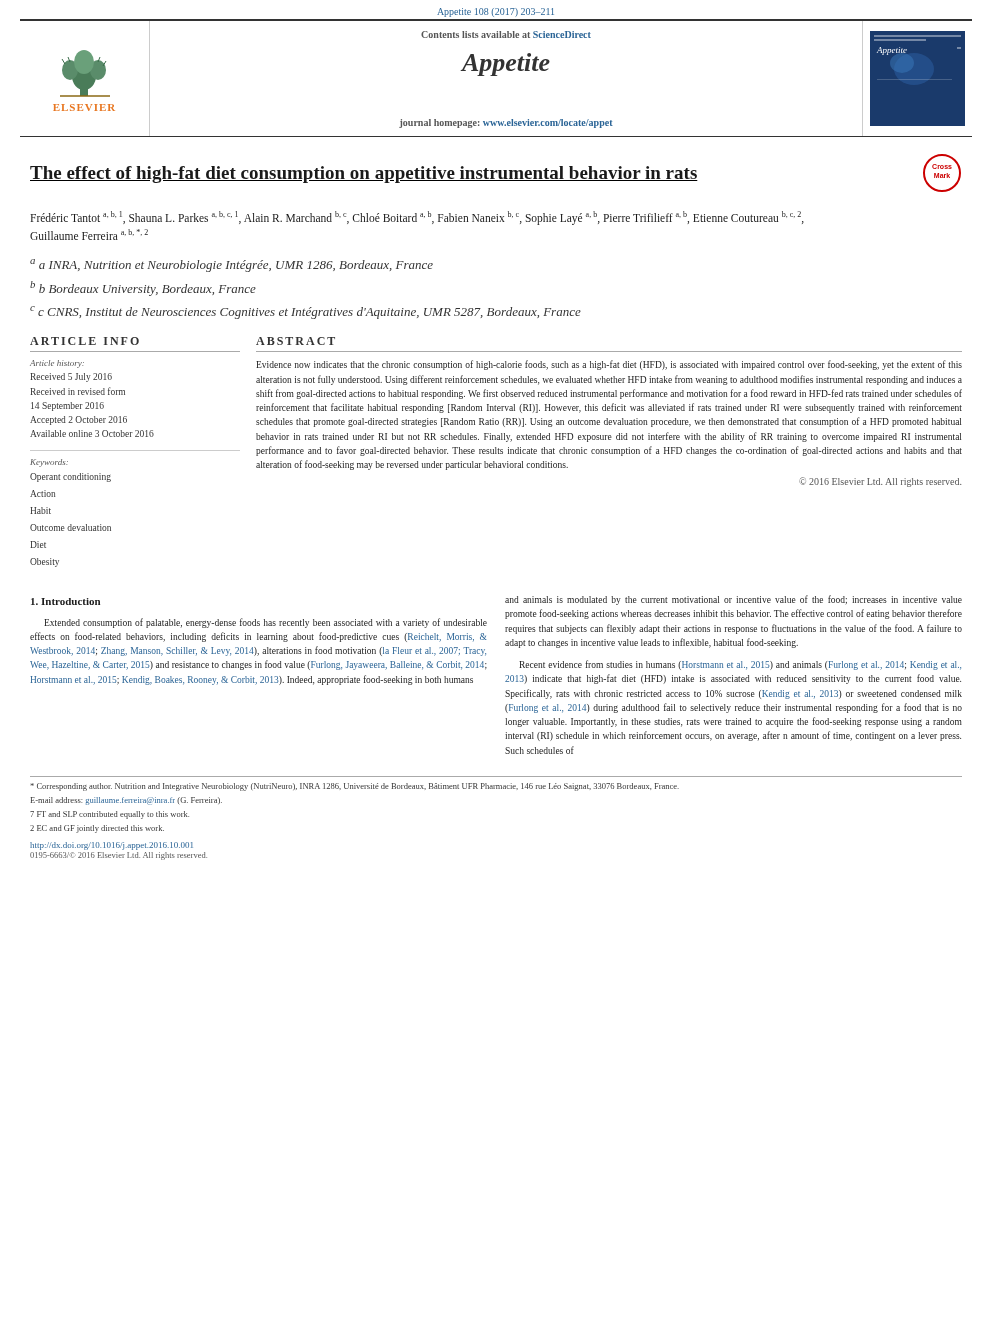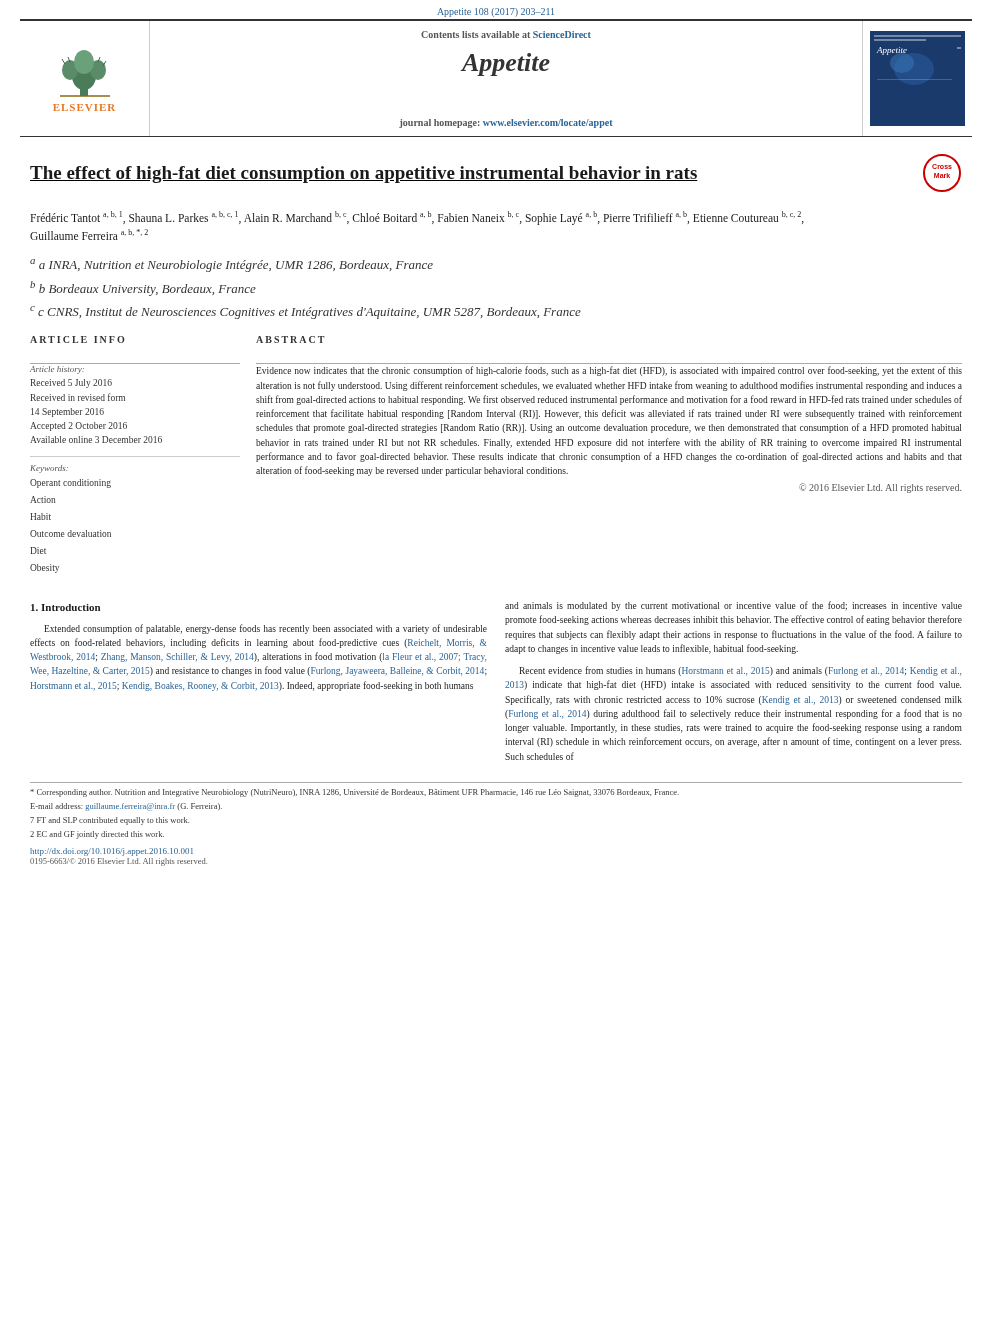--- a/index.html
+++ b/index.html
@@ -177,27 +177,28 @@
     }
     .article-info-col {
       width: 210px;
       flex-shrink: 0;
     }
     .abstract-col {
       flex: 1;
     }
 
     .section-header {
-      font-size: 10px;
+      font-size: 12px;
       font-weight: bold;
       letter-spacing: 2px;
       text-transform: uppercase;
       color: #333;
       border-bottom: 1px solid #aaa;
-      padding-bottom: 18px;
+      padding-bottom: 2px;
+      margin-bottom: 6px;
     }
 
     .info-block {
       margin-bottom: 8px;
     }
     .info-label {
       font-size: 9px;
       font-style: italic;
       color: #555;
       margin-bottom: 2px;
@@ -385,21 +386,21 @@
 
     <div class="two-column">
 
       <div class="article-info-col">
         <div class="section-header">ARTICLE INFO</div>
         <div class="info-block">
           <div class="info-label">Article history:</div>
           <div class="info-value">Received 5 July 2016</div>
           <div class="info-value">Received in revised form<br>14 September 2016</div>
           <div class="info-value">Accepted 2 October 2016</div>
-          <div class="info-value">Available online 3 December 2016</div>
+          <div class="info-value">Available online 3 October 2016</div>
         </div>
         <hr class="info-divider">
         <div class="info-block">
           <div class="info-label">Keywords:</div>
           <div class="keywords-list">
             <span class="keyword-item">Operant conditioning</span>
             <span class="keyword-item">Action</span>
             <span class="keyword-item">Habit</span>
             <span class="keyword-item">Outcome devaluation</span>
             <span class="keyword-item">Diet</span>

